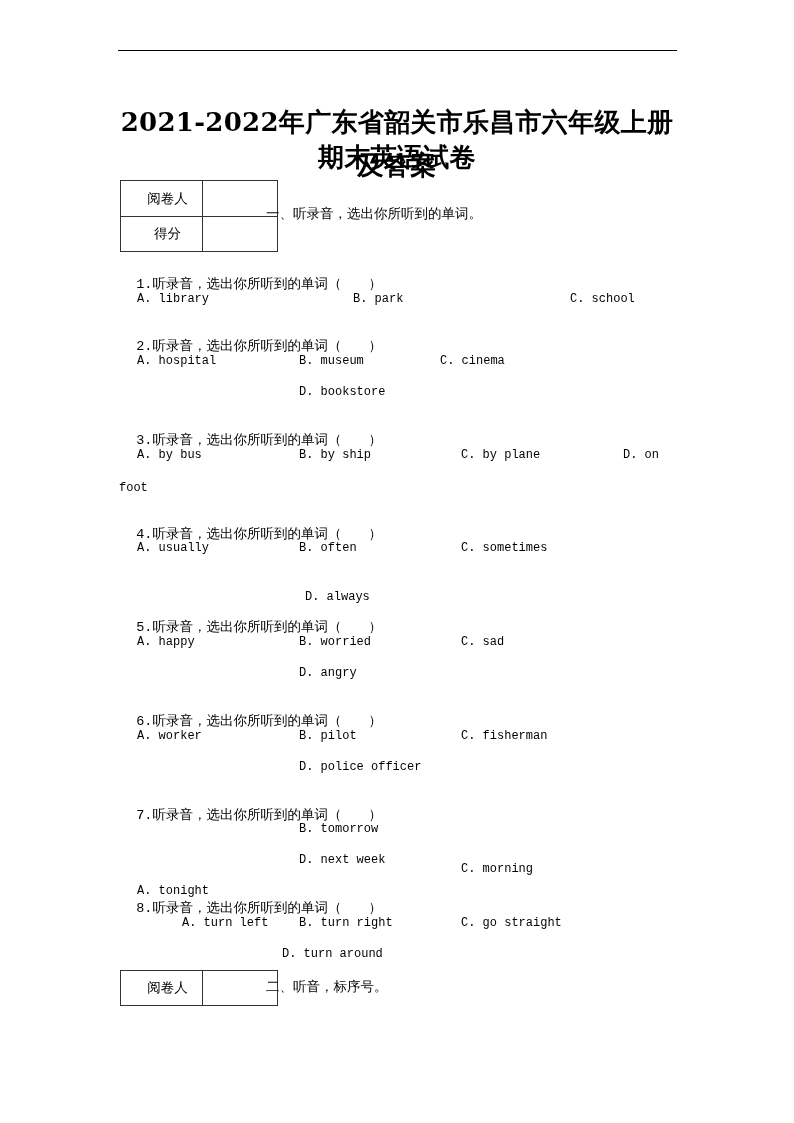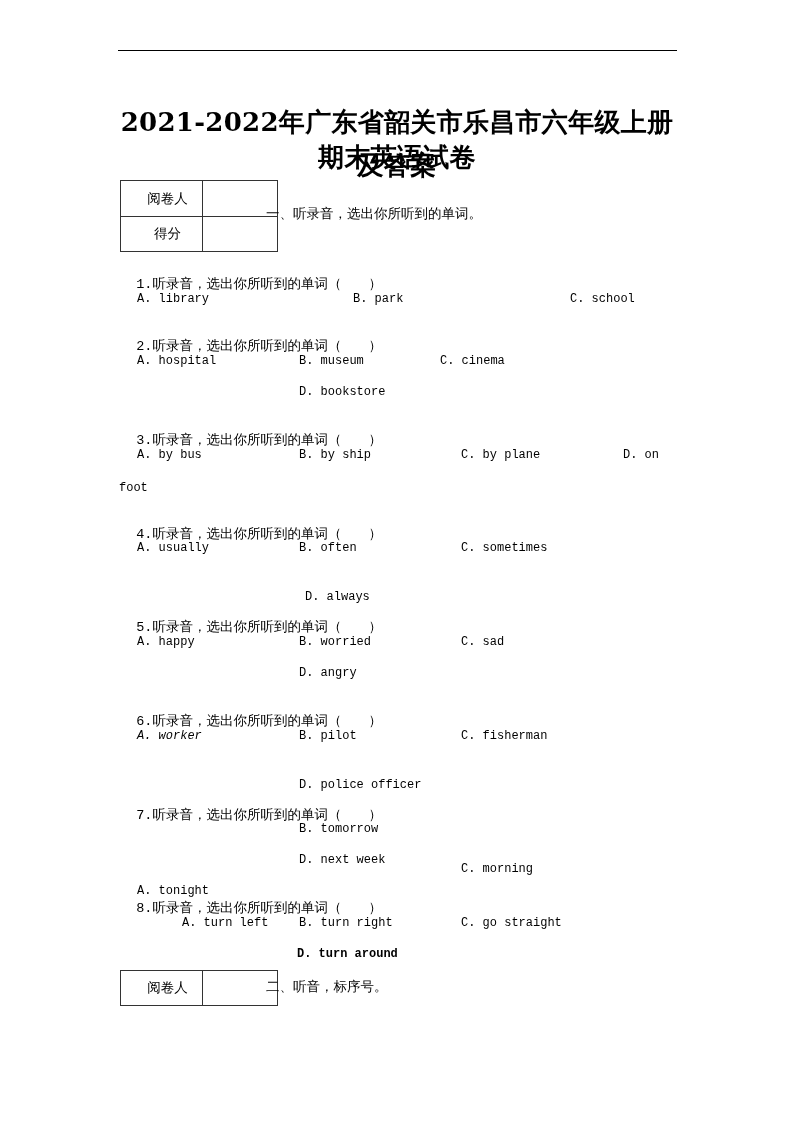--- a/index.html
+++ b/index.html
@@ -79,40 +79,40 @@
     <span class="num">5.</span><span>听录音，选出你所听到的单词（　　）</span>
   </div>
   <div class="opt" style="left:137px; top:635px;">A. happy</div>
   <div class="opt" style="left:299px; top:635px;">B. worried</div>
   <div class="opt" style="left:461px; top:635px;">C. sad</div>
   <div class="opt" style="left:299px; top:666px;">D. angry</div>
 
   <div class="q" style="top:696px;">
     <span class="num">6.</span><span>听录音，选出你所听到的单词（　　）</span>
   </div>
-  <div class="opt" style="left:137px; top:729px;font-style:italic;">A. worker</div>
+  <div class="opt" style="left:137px; top:729px;">A. worker</div>
   <div class="opt" style="left:299px; top:729px;">B. pilot</div>
   <div class="opt" style="left:461px; top:729px;">C. fisherman</div>
-  <div class="opt" style="left:299px; top:778px;text-align:right;">D. police officer</div>
+  <div class="opt" style="left:299px; top:760px;text-align:right;">D. police officer</div>
 
   <div class="q" style="top:790px;">
     <span class="num">7.</span><span>听录音，选出你所听到的单词（　　）</span>
   </div>
   <div class="opt" style="left:137px; top:852px;margin-top:32px;">A. tonight</div>
   <div class="opt" style="left:299px; top:822px;">B. tomorrow</div>
   <div class="opt" style="left:461px; top:822px;margin-top:40px;">C. morning</div>
   <div class="opt" style="left:299px; top:853px;">D. next week</div>
 
   <div class="q" style="top:883px;">
     <span class="num">8.</span><span>听录音，选出你所听到的单词（　　）</span>
   </div>
   <div class="opt" style="left:137px; top:916px;margin-left:45px;">A. turn left</div>
   <div class="opt" style="left:299px; top:916px;">B. turn right</div>
   <div class="opt" style="left:461px; top:916px;">C. go straight</div>
-  <div class="opt" style="left:297px; top:947px;font-weight:bold;">D. turn around</div>
+  <div class="opt" style="left:282px; top:947px;">D. turn around</div>
 
   <table class="grade-table" style="left:120px; top:970px;">
     <tbody>
         <tr style="height:35px;">
       <td class="label">阅卷人</td>
       <td class="blank"></td>
     </tr>
   </tbody>
     </table>
   <div class="section-title" style="left:266px; top:978px;">二、听音，标序号。</div>

